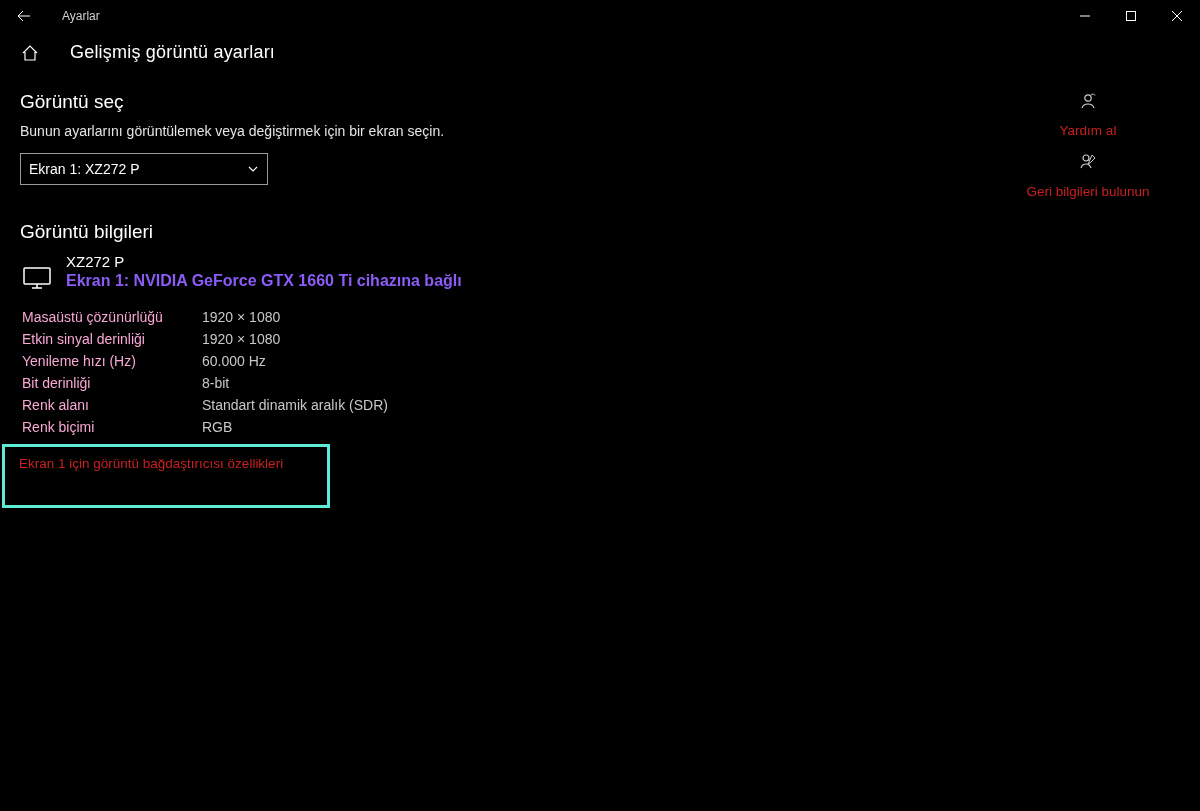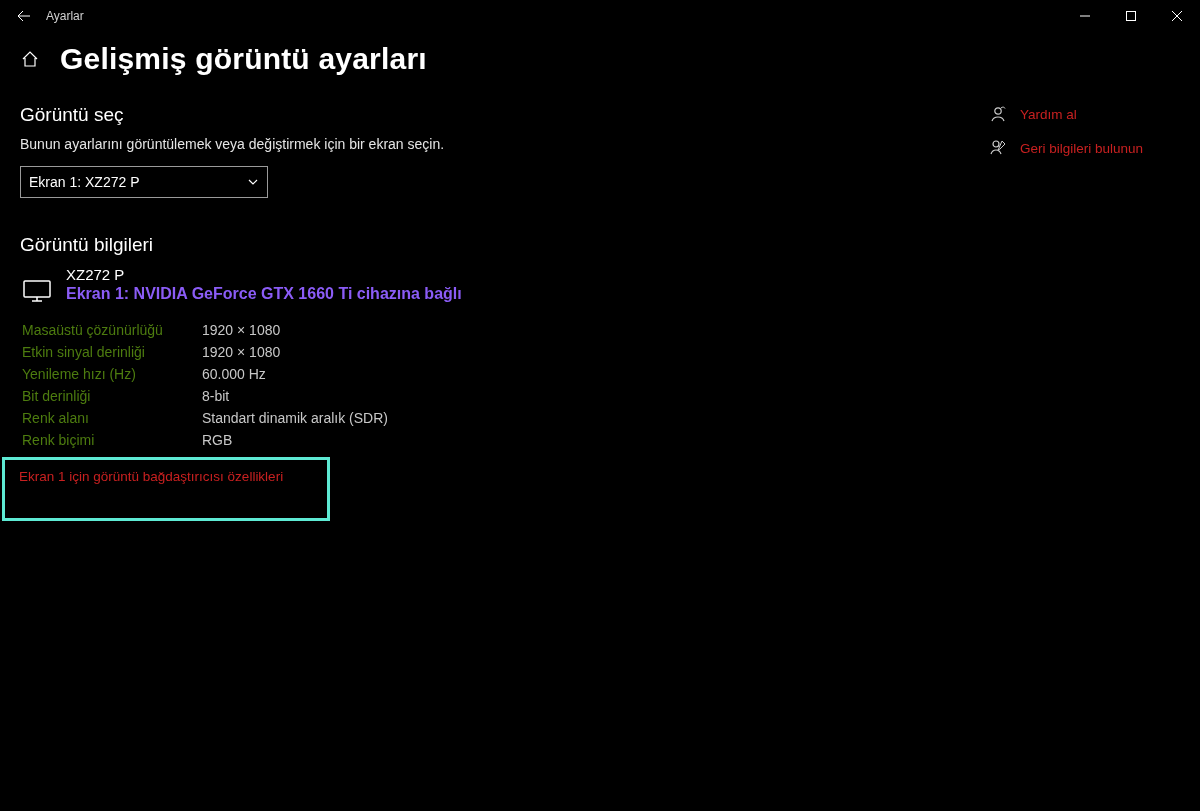--- a/index.html
+++ b/index.html
@@ -17,21 +17,21 @@
     padding-left: 6px;
     font-size: 12px;
     color: #d0d0d0;
     position: relative;
   }
   .titlebar .back-btn {
     width: 36px; height: 32px;
     display: flex; align-items: center; justify-content: center;
     cursor: pointer;
   }
-  .titlebar .app-title { margin-left: 4px; }
+  .titlebar .app-title { margin-left: 20px; }
   .win-controls {
     position: absolute; right: 0; top: 0;
     display: flex; height: 32px;
   }
   .win-btn {
     width: 46px; height: 32px;
     display: flex; align-items: center; justify-content: center;
     cursor: pointer;
   }
   .win-btn svg { stroke: #fff; }
@@ -41,21 +41,21 @@
     display: flex; align-items: center;
     padding: 10px 20px 6px 20px;
     gap: 20px;
   }
   .home-btn {
     width: 20px; height: 20px;
     display: flex; align-items: center; justify-content: center;
     cursor: pointer;
   }
   .page-title {
-    font-size: 30px; font-weight: 700; letter-spacing: 0.2px;
+    font-size: 18px; font-weight: 400; letter-spacing: 0.2px; margin-left: 10px;
   }
 
   
   .body-area {
     display: flex;
     padding: 0 0 0 20px;
     position: relative;
   }
   .main-col {
     width: 900px;
@@ -104,21 +104,21 @@
 
   table.info {
     border-collapse: collapse;
     margin-left: 2px;
   }
   table.info td {
     padding: 3px 0;
     font-size: 14px;
     vertical-align: top;
   }
-  table.info td.k { width: 180px; color: #4d7c0f; }
+  table.info td.k { width: 180px; color: #f9a8d4; }
   table.info td.v { color: #c8c8c8; }
 
   
   .adapter-box {
     margin-top: 6px;
     margin-left: -18px;
     width: 328px;
     height: 64px;
     border: 3px solid #5eead4;
     padding: 8px 14px 6px 14px;
@@ -127,20 +127,21 @@
     font-size: 13.5px;
     color: #c82020;
     cursor: pointer;
   }
 
   
   .side-item {
     display: flex; align-items: center; gap: 12px;
     margin-bottom: 14px;
     cursor: pointer;
+    flex-direction: column;
   }
   .side-item .icon {
     width: 20px; height: 20px;
     display: flex; align-items: center; justify-content: center;
     color: #e0e0e0;
   }
   .side-item .label {
     font-size: 13.5px;
     color: #c82020;
   }

